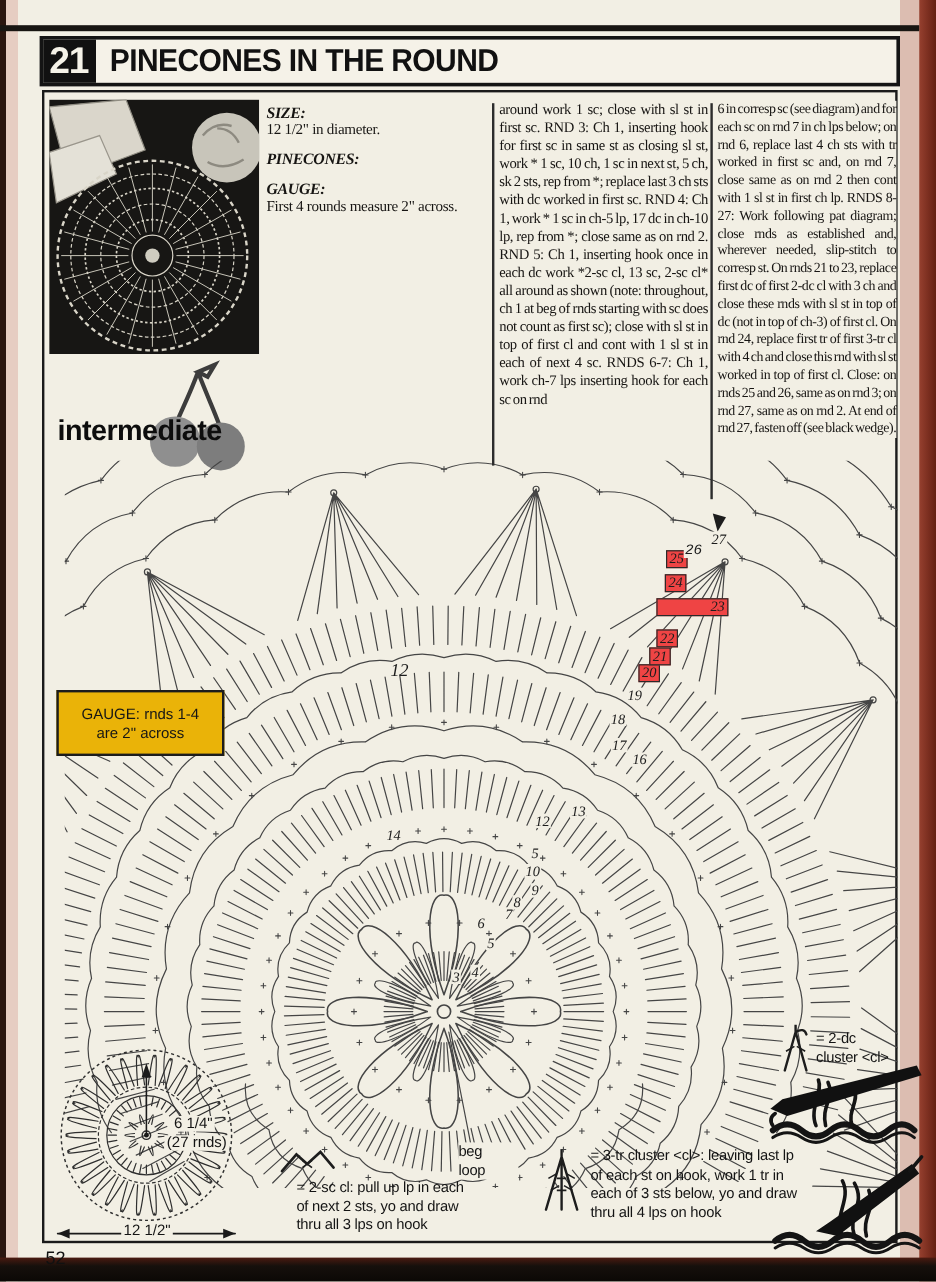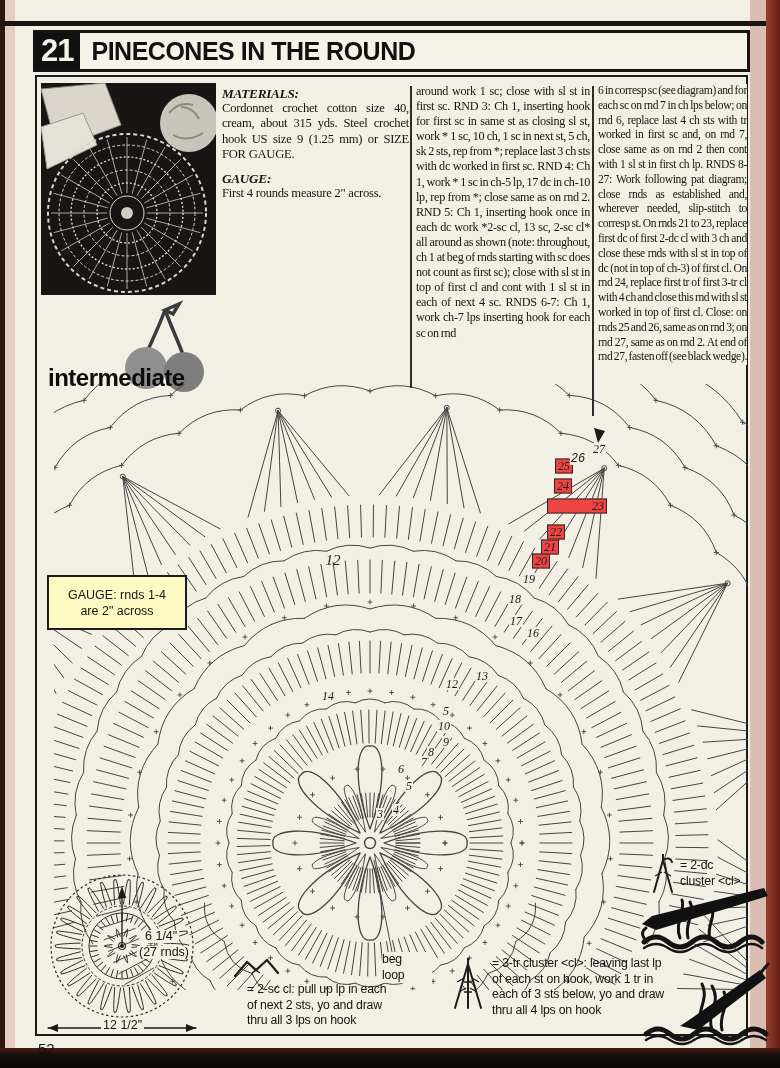--- a/index.html
+++ b/index.html
@@ -38,34 +38,34 @@
   .col-mid   { left:416px; top:84px;  width:174px; font-size:12.2px; line-height:15.1px; letter-spacing:-0.3px; word-spacing:-1px; }
   .col-right { left:598px; top:84px;  width:149px; font-size:11.6px; line-height:14.8px; letter-spacing:-0.35px; word-spacing:-1.2px; }
   .sec { margin-bottom:9px; }
   .sec-h { font-style:italic; font-weight:700; font-size:13.2px; }
   .divider { position:absolute; width:1.5px; background:#2c2c2c; z-index:6; }
   .div1 { left:410px; top:86px; height:302px; }
   .div2 { left:592px; top:86px; height:330px; }
 
   
   .logo-wrap { position:absolute; left:45px; top:300px; width:185px; height:98px; }
-  .logo-text { position:absolute; left:48px; top:364px; font-family:"Liberation Sans",sans-serif;
+  .logo-text { position:absolute; left:48px; top:346px; font-family:"Liberation Sans",sans-serif;
                font-weight:800; font-size:24px; color:#0d0d0d; letter-spacing:-0.5px; z-index:4; }
 
   
   .diagram-svg { position:absolute; left:54px; top:384px; z-index:1; }
   .diagram-labels { position:absolute; left:0; top:0; width:780px; height:1068px; z-index:3; pointer-events:none; }
   .rnd-num { position:absolute; transform:translate(-50%,-50%); font-style:italic; font-size:12px;
              color:#1c1c1c; background:#f2efe4; padding:0 1px; line-height:12px; }
   .rnd-box { border:1px solid #2a2a2a; background:#ef4444; padding:0 2px; line-height:13px; }
   .ring-label { position:absolute; left:333px; top:560px; font-style:italic; font-size:15px;
                 color:#1c1c1c; z-index:3; transform:translate(-50%,-50%); background:transparent; }
 
   
-  .gauge-box { position:absolute; left:47px; top:575px; width:140px; height:55px; background:#fef9c3;
+  .gauge-box { position:absolute; left:47px; top:575px; width:140px; height:55px; background:#eab308;
                border:2.5px solid #1c1c1c; display:flex; flex-direction:column; justify-content:center;
                align-items:center; z-index:4; font-family:"Liberation Sans",sans-serif; font-size:12.5px;
                color:#161616; line-height:16px; }
 
   
   .schematic { position:absolute; left:38px; top:858px; z-index:2; }
   .schem-label { position:absolute; font-family:"Liberation Sans",sans-serif; font-size:12.5px;
                  color:#141414; background:#f2efe4; padding:0 2px; z-index:4; line-height:13px; }
   .schem-radius { left:143px; top:930px; }
   .schem-rnds   { left:137px; top:946px; }
@@ -121,22 +121,25 @@
       <circle cx="86" cy="130" r="17" stroke-width="1"></circle>
     </g>
     <g id="photo-rays" stroke="#cfccbf" stroke-width="0.8">
         <path d="M106.0 130.0L162.0 130.0M105.3 135.2L159.4 149.7M103.3 140.0L151.8 168.0M100.1 144.1L139.7 183.7M96.0 147.3L124.0 195.8M91.2 149.3L105.7 203.4M86.0 150.0L86.0 206.0M80.8 149.3L66.3 203.4M76.0 147.3L48.0 195.8M71.9 144.1L32.3 183.7M68.7 140.0L20.2 168.0M66.7 135.2L12.6 149.7M66.0 130.0L10.0 130.0M66.7 124.8L12.6 110.3M68.7 120.0L20.2 92.0M71.9 115.9L32.3 76.3M76.0 112.7L48.0 64.2M80.8 110.7L66.3 56.6M86.0 110.0L86.0 54.0M91.2 110.7L105.7 56.6M96.0 112.7L124.0 64.2M100.1 115.9L139.7 76.3M103.3 120.0L151.8 92.0M105.3 124.8L159.4 110.3" stroke="#cfccbf" stroke-width="0.8" fill="none"></path>
       </g>
     <circle cx="86" cy="130" r="6" fill="#cfccc0"></circle>
   </svg>
 
   <div class="col col-left">
     <div class="sec">
-      <div class="sec-h">MATERIALS:</div>
-      <div>Cordonnet crochet cotton size 40, cream, about 315 yds. Steel crochet hook US size 9 (1.25 mm) or SIZE FOR GAUGE.</div>
+      <div class="sec-h">SIZE:</div>
+      <div>12 1/2" in diameter.</div>
+    </div>
+    <div class="sec">
+      <div class="sec-h">PINECONES:</div>
     </div>
     <div class="sec">
       <div class="sec-h">GAUGE:</div>
       <div>First 4 rounds measure 2" across.</div>
     </div>
   </div>
 
   <div class="col col-mid">
     <p>around work 1 sc; close with sl st in first sc. RND 3: Ch 1, inserting hook for first sc in same st as closing sl st, work * 1 sc, 10 ch, 1 sc in next st, 5 ch, sk 2 sts, rep from *; replace last 3 ch sts with dc worked in first sc. RND 4: Ch 1, work * 1 sc in ch-5 lp, 17 dc in ch-10 lp, rep from *; close same as on rnd 2. RND 5: Ch 1, inserting hook once in each dc work *2-sc cl, 13 sc, 2-sc cl* all around as shown (note: throughout, ch 1 at beg of rnds starting with sc does not count as first sc); close with sl st in top of first cl and cont with 1 sl st in each of next 4 sc. RNDS 6-7: Ch 1, work ch-7 lps inserting hook for each sc on rnd</p>
   </div>

